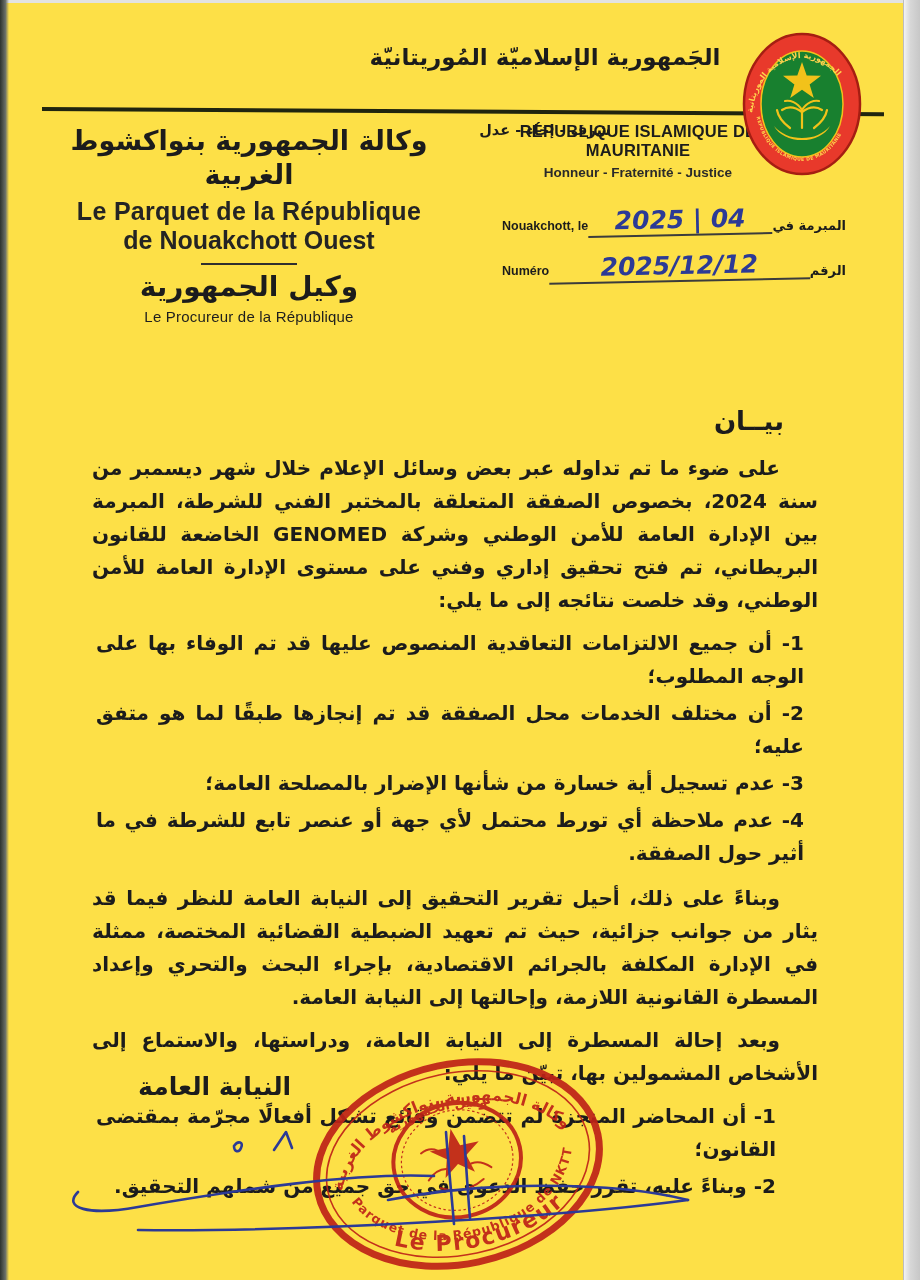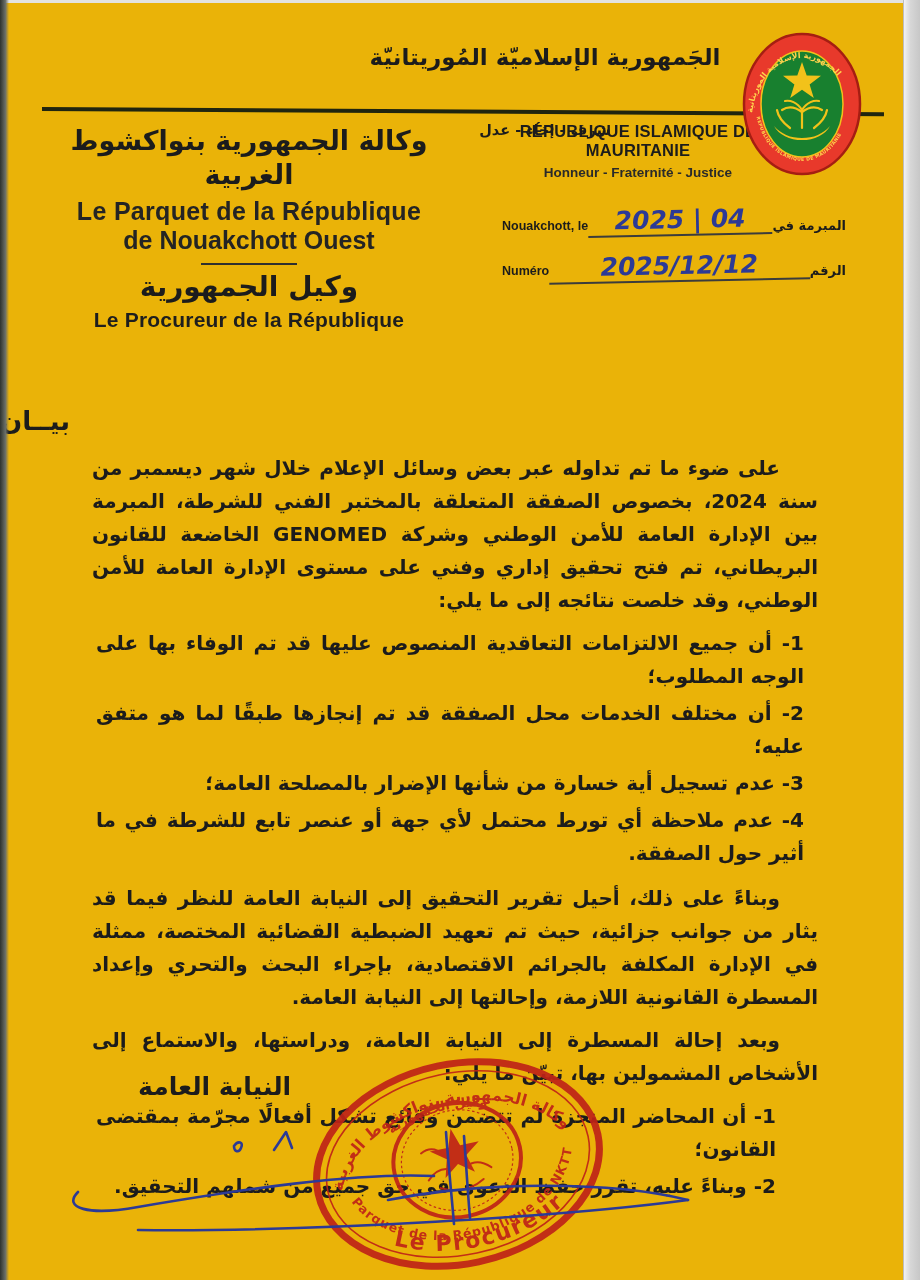--- a/index.html
+++ b/index.html
@@ -1,18 +1,18 @@
 <!DOCTYPE html>
 <html lang="ar"><head>
 <meta charset="utf-8">
 <style>
   html,body{margin:0;padding:0;}
   body{width:920px;height:1280px;position:relative;background:#ffffff;overflow:hidden;
        font-family:"DejaVu Sans",sans-serif;color:#1c1c1c;}
-  .page{position:absolute;inset:0;background:#eab308;}
+  .page{position:absolute;inset:0;background:#fde047;}
   
   .edge-left{position:absolute;left:0;top:0;bottom:0;width:9px;
     background:linear-gradient(to right,#2e332e 0%,#6a6f68 60%,rgba(120,124,118,0)100%);}
   .edge-right{position:absolute;right:0;top:0;bottom:0;width:16px;
     background:linear-gradient(to right,#f2f2f2 0%,#d7d7d7 40%,#c7c7c7 100%);
     border-left:1px solid #bdbdbd;}
   .edge-top{position:absolute;left:0;right:0;top:0;height:3px;background:#e3e3e0;}
 
   
   .hdr-ar{position:absolute;left:320px;top:44px;width:450px;text-align:center;
@@ -27,40 +27,40 @@
 
   
   .office{position:absolute;left:48px;top:124px;width:402px;text-align:center;}
   .office .ar1{font-size:27px;font-weight:800;line-height:1.25;}
   .office .fr1{font-family:"Liberation Sans",sans-serif;font-size:25px;font-weight:700;
     color:#242424;line-height:1.2;margin-top:4px;letter-spacing:.3px;}
   .office .fr2{font-family:"Liberation Sans",sans-serif;font-size:25px;font-weight:700;
     color:#242424;line-height:1.15;}
   .office .divider{width:96px;border-top:2.5px solid #2f2f2f;margin:9px auto 4px auto;}
   .office .ar2{font-size:28px;font-weight:800;line-height:1.3;}
-  .office .fr3{font-family:"Liberation Sans",sans-serif;font-size:21px;font-weight:700;
+  .office .fr3{font-family:"Liberation Sans",sans-serif;font-size:15px;font-weight:400;
     color:#1e1e1e;margin-top:2px;letter-spacing:.2px;text-align:center;}
 
   
   .republic{position:absolute;left:468px;top:122px;width:340px;text-align:center;}
   .republic .t{font-family:"Liberation Sans",sans-serif;font-size:16.5px;font-weight:800;letter-spacing:.2px;}
   .republic .m{font-family:"Liberation Sans",sans-serif;font-size:13.5px;font-weight:700;margin-top:5px;color:#2a2a2a;}
 
   
   .refs{position:absolute;left:494px;top:206px;width:352px;}
   .ref-row{display:flex;align-items:flex-end;margin-bottom:16px;}
   .ref-row .lf{font-family:"Liberation Sans",sans-serif;font-size:12.5px;font-weight:800;
     white-space:nowrap;padding-bottom:3px;margin-left:8px;}
   .ref-row .la{font-size:13px;font-weight:600;white-space:nowrap;padding-bottom:3px;}
   .ref-row .val{flex:1;text-align:center;border-bottom:2px solid #3c3c3c;
     font-size:25px;font-style:italic;font-weight:600;color:#2c3a96;
     transform:rotate(-1.2deg);padding:0 4px 0 4px;line-height:1.1;}
 
   
-  .doc-title{position:absolute;left:0;top:406px;width:784px;text-align:left;
+  .doc-title{position:absolute;left:0;top:406px;width:784px;text-align:right;
     font-size:26px;font-weight:800;}
   .body-text{position:absolute;left:92px;top:452px;width:726px;direction:rtl;
     text-align:justify;font-size:20px;font-weight:600;line-height:1.65;}
   .body-text .para{text-indent:38px;margin:0 0 10px 0;}
   .body-text .item{padding-right:10px;margin:4px;}
   .body-text .list2 .item{padding-right:38px;}
   .body-text .gap{height:8px;}
 
   
   .issuer{position:absolute;left:138px;top:1072px;font-size:25px;font-weight:800;}

